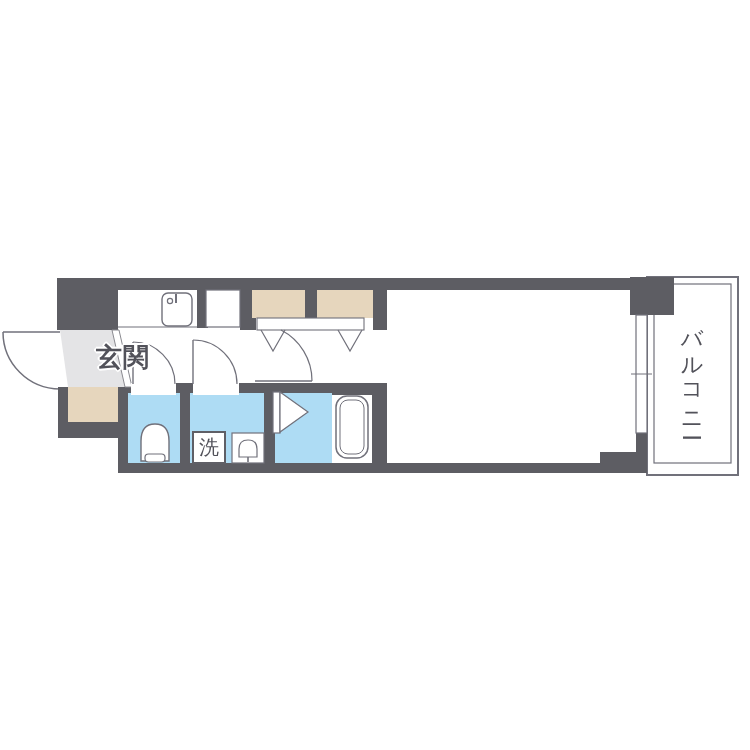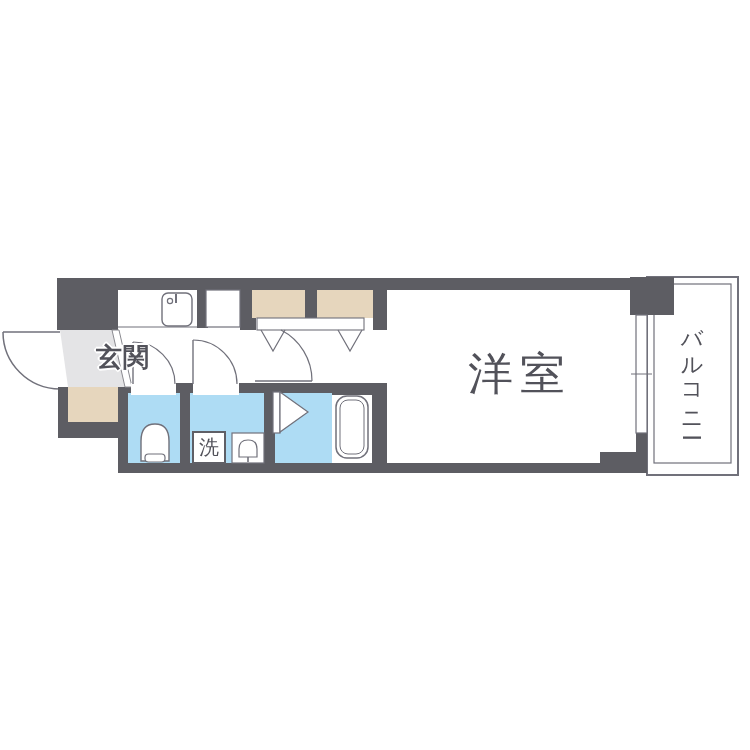--- a/index.html
+++ b/index.html
@@ -125,16 +125,15 @@
       <rect x="340" y="400" width="24" height="54" rx="8" class="ln" stroke-width="1"></rect>
     </g>
 
     <g>
       <rect x="636" y="315" width="11" height="118" class="ln wfill" stroke-width="1.2"></rect>
       <path d="M631,374 H652" class="ln" stroke-width="1"></path>
     </g>
   </svg>
 
   <div class="label label-genkan">玄関</div>
-  <div class="label label-room">洋室</div>
   <div class="label label-balcony">バルコニー</div>
   <div class="label washer-box">洗</div>
 </div>
 
 </body></html>

